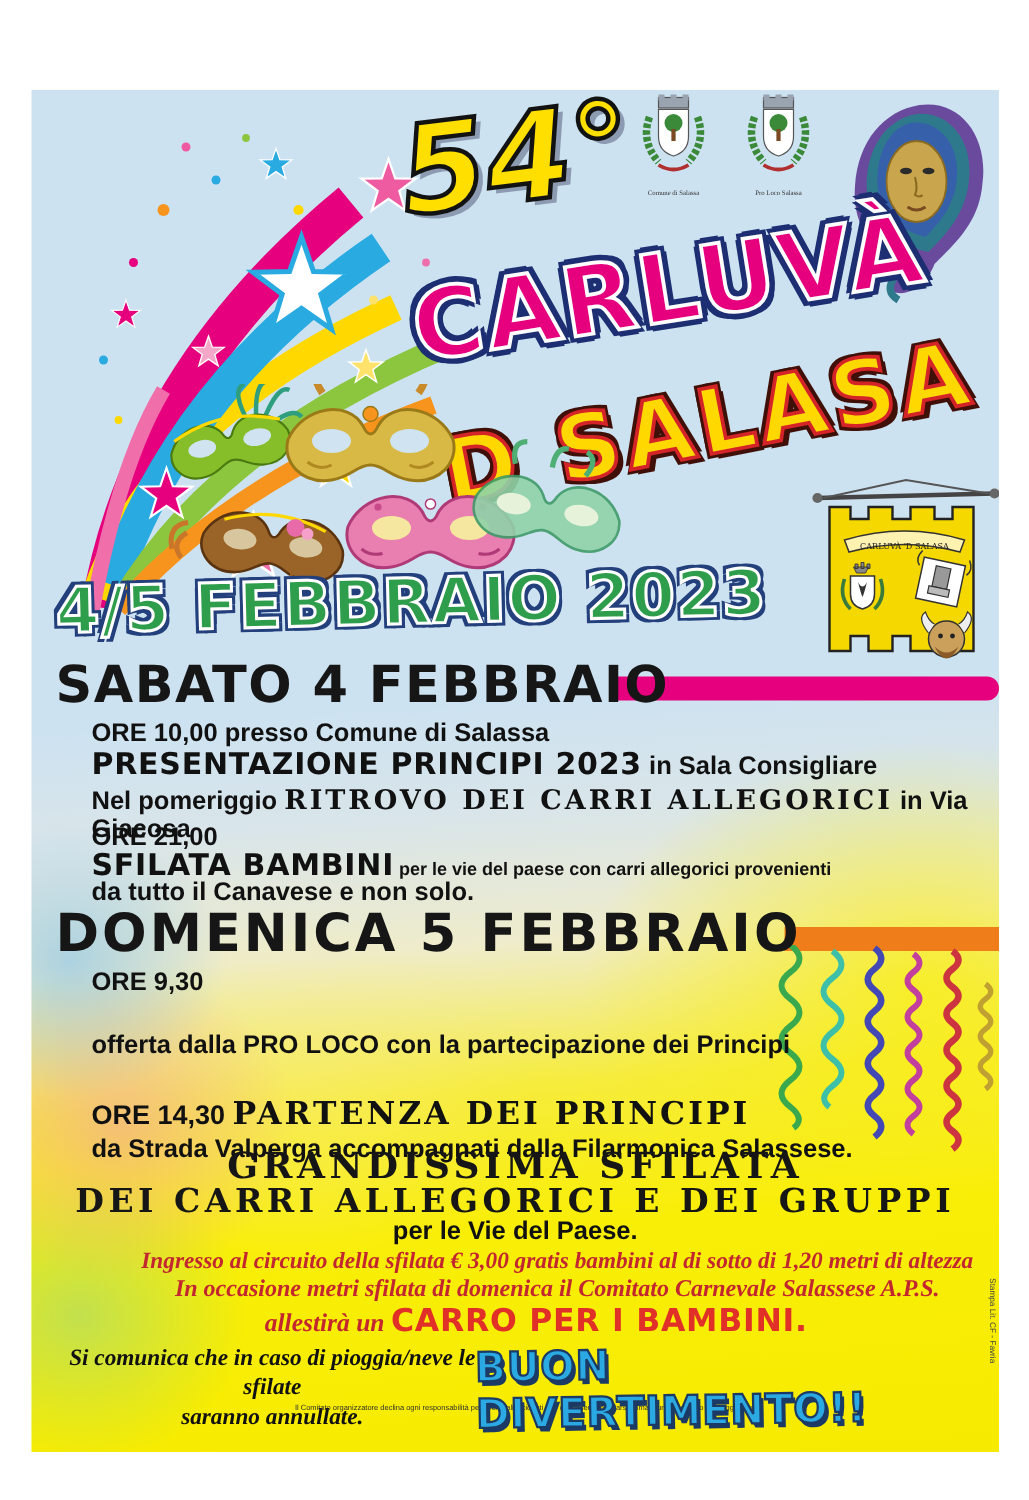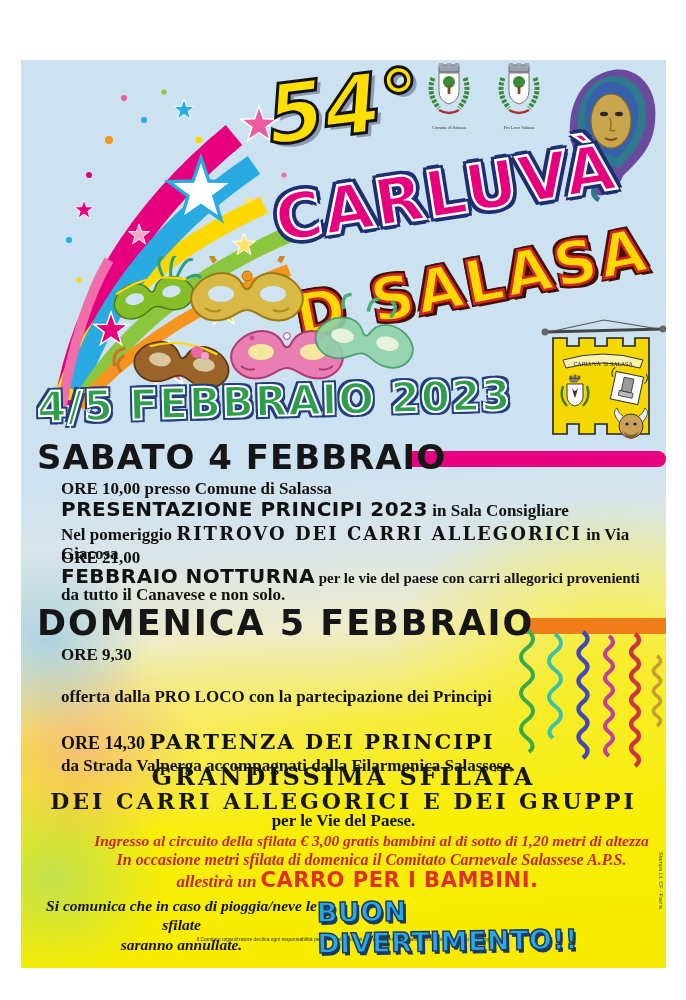--- a/index.html
+++ b/index.html
@@ -32,21 +32,21 @@
     transform:rotate(-1.5deg);z-index:4;
     text-shadow:3px 3px 0 #23407c,-3px 3px 0 #23407c,3px -3px 0 #23407c,-3px -3px 0 #23407c;}
   
   .dayhead{left:16px;font-family:"DejaVu Sans",sans-serif;font-weight:bold;color:#161616;
     font-size:34px;line-height:1;letter-spacing:1px;z-index:2;}
   .bar{height:16px;z-index:1;}
   .bar.magenta{left:388px;top:391px;width:257px;background:#e6007e;border-radius:0 9px 9px 0;}
   .bar.orange{left:502px;top:558px;width:143px;background:#ef7d1a;}
   
   .line{left:40px;width:600px;color:#111;font-size:17px;line-height:1.1;font-weight:bold;z-index:2;}
-  .serif{font-family:Liberation Serif, serif;font-weight:bold;}
+  .serif{font-family:Liberation Sans, sans-serif;font-weight:bold;}
   .heavy{font-family:"DejaVu Sans",sans-serif;font-weight:bold;font-size:19px;letter-spacing:.5px;}
   .slab{font-family:"DejaVu Serif",serif;font-weight:bold;letter-spacing:2px;font-size:20px;}
   .fagio{font-family:"DejaVu Sans",sans-serif;font-weight:bold;font-size:21px;letter-spacing:1.5px;}
   .center{left:0;width:645px;text-align:center;}
   .slab-big{font-family:"DejaVu Serif",serif;font-weight:bold;letter-spacing:3px;font-size:24px;color:#161616;}
   .notice{font-family:Liberation Serif, serif;font-style:italic;font-weight:bold;font-size:15.5px;color:#c22730;padding-left:28px;}
   .carro{font-family:"DejaVu Sans",sans-serif;font-weight:bold;font-size:21px;color:#e03028;letter-spacing:.5px;}
   .weather{left:8px;top:836px;width:305px;text-align:center;font-family:"Liberation Serif",serif;
     font-style:italic;font-weight:bold;font-size:15.5px;color:#111;line-height:1.25;z-index:2;}
   .greeting{left:296px;top:834px;width:350px;font-family:"DejaVu Sans",sans-serif;font-weight:bold;
@@ -232,21 +232,21 @@
   </svg>
 
   <div class="abs dateline">4/5 FEBBRAIO 2023</div>
 
   <div class="abs bar magenta"></div>
   <div class="abs dayhead" style="top:380px">SABATO 4 FEBBRAIO</div>
   <div class="abs line serif" style="top:420px">ORE 10,00 presso Comune di Salassa</div>
   <div class="abs line" style="top:438px"><span class="heavy" style="font-size:20px">PRESENTAZIONE PRINCIPI 2023</span><span class="serif"> in Sala Consigliare</span></div>
   <div class="abs line" style="top:464px"><span class="serif">Nel pomeriggio </span><span class="slab" style="font-size:18px">RITROVO DEI CARRI ALLEGORICI</span><span class="serif"> in Via Giacosa</span></div>
   <div class="abs line serif" style="top:489px">ORE 21,00</div>
-  <div class="abs line" style="top:505px"><span class="heavy" style="font-size:20px">FEBBRAIO NOTTURNA</span><span class="serif" style="font-size:15px"> per le vie del paese con carri allegorici provenienti</span></div>
+  <div class="abs line" style="top:505px"><span class="heavy" style="font-size:20px">SFILATA BAMBINI</span><span class="serif" style="font-size:12px"> per le vie del paese con carri allegorici provenienti</span></div>
   <div class="abs line serif" style="top:526px">da tutto il Canavese e non solo.</div>
 
   <div class="abs bar orange"></div>
   <div class="abs dayhead" style="top:546px;font-size:35px;letter-spacing:2px">DOMENICA 5 FEBBRAIO</div>
   <div class="abs line serif" style="top:586px">ORE 9,30</div>
   <div class="abs line serif" style="top:628px">offerta dalla PRO LOCO con la partecipazione dei Principi</div>
   <div class="abs line" style="top:670px"><span class="serif" style="font-size:18px">ORE 14,30 </span><span class="slab" style="font-size:21px">PARTENZA DEI PRINCIPI</span></div>
   <div class="abs line serif" style="top:697px">da Strada Valperga accompagnati dalla Filarmonica Salassese.</div>
 
   <svg class="abs" style="left:494px;top:570px;z-index:1" width="152" height="180" viewBox="0 0 152 180">

